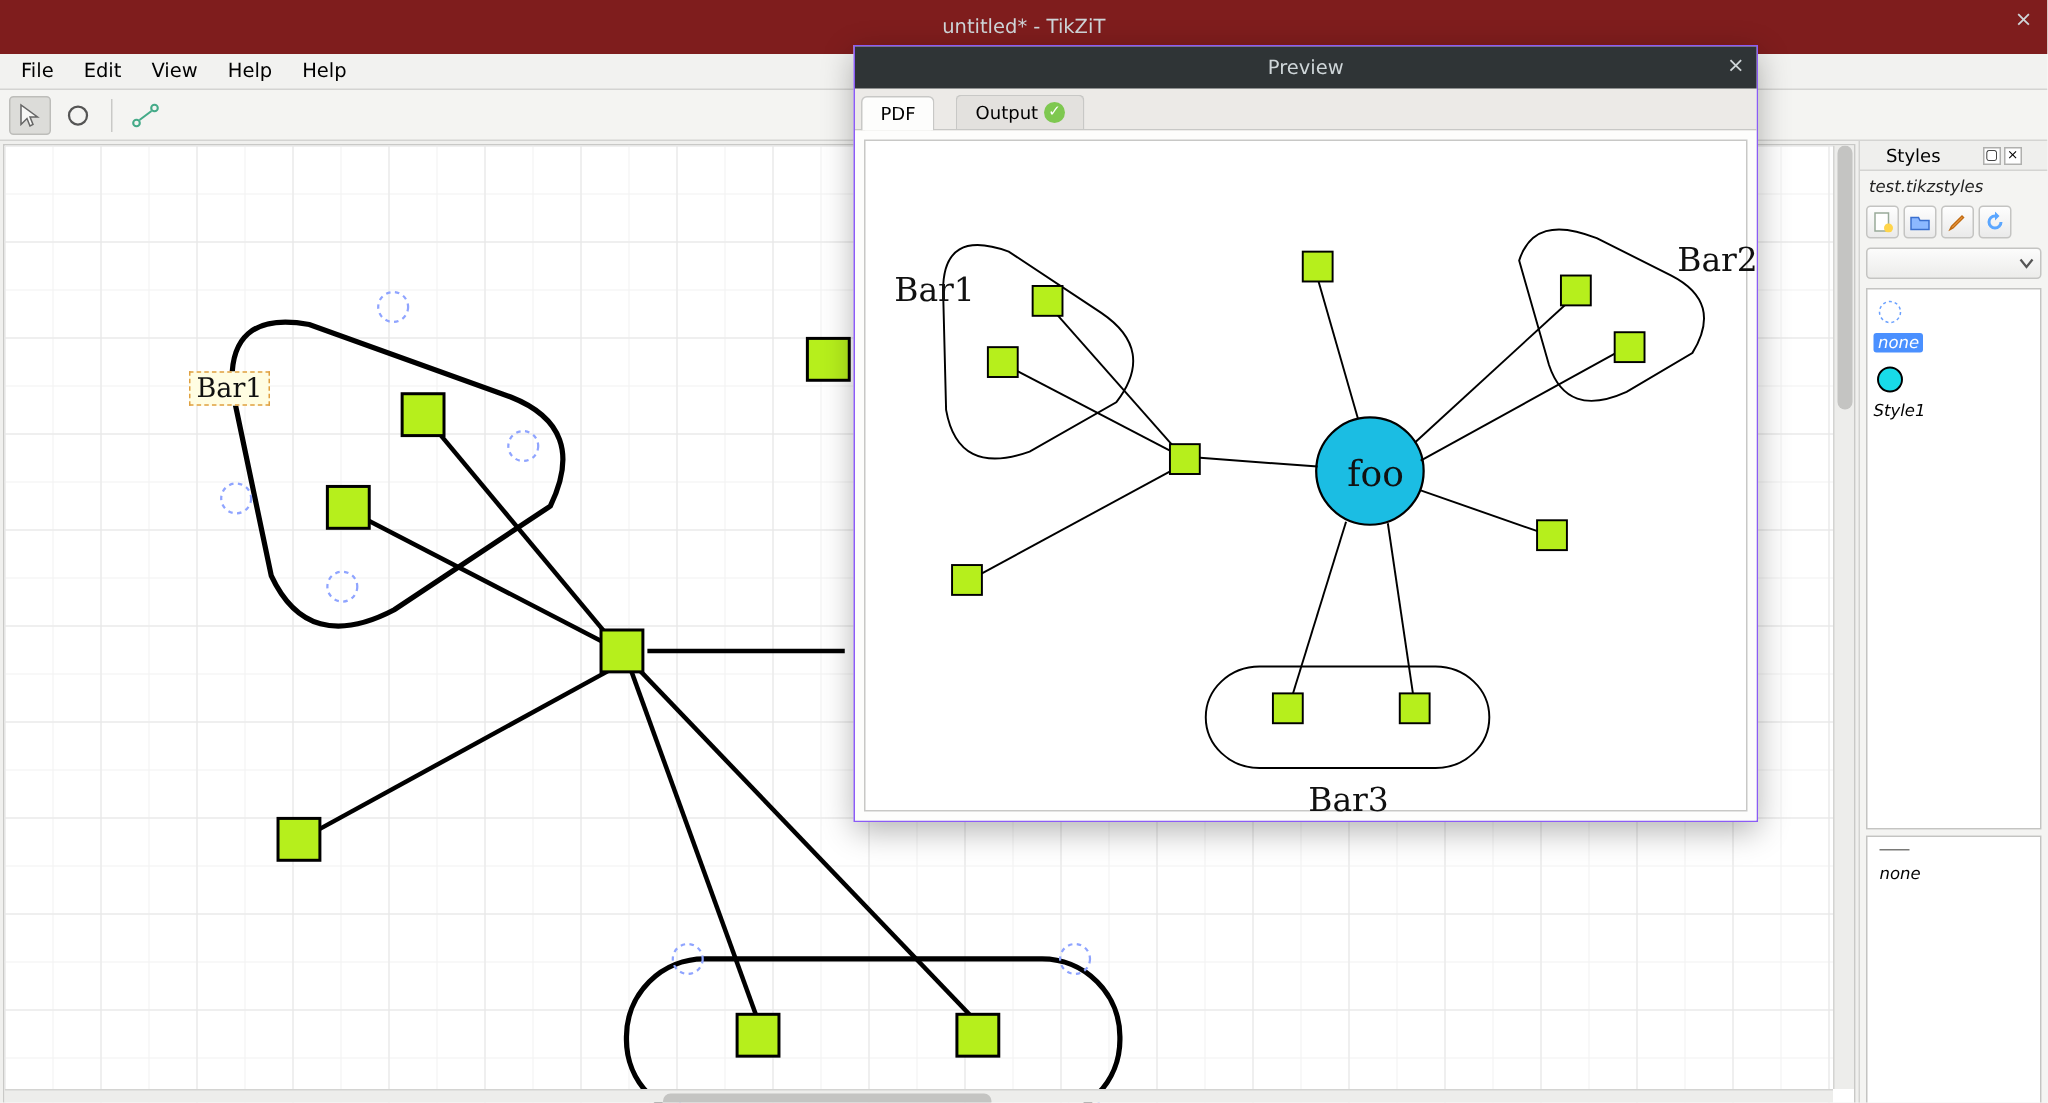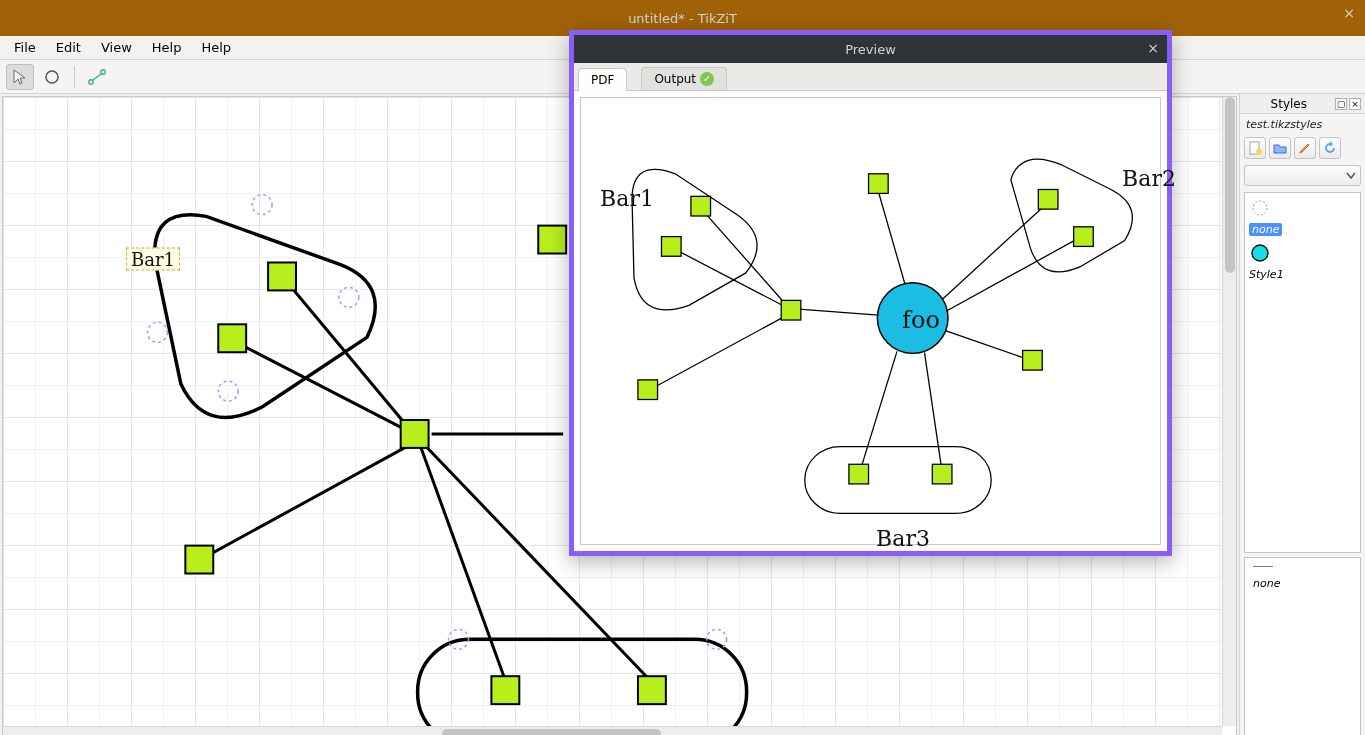--- a/index.html
+++ b/index.html
@@ -9,21 +9,21 @@
     background: #f0f0ee;
     width: 1365px;
     height: 735px;
     overflow: hidden;
     position: relative;
   }
 
   
   .titlebar {
     height: 36px;
-    background: #a16207;
+    background: #7f1d1d;
     color: #cfd6d9;
     display: flex;
     align-items: center;
     justify-content: center;
     position: relative;
   }
   .titlebar .title { font-size: 13px; }
   .titlebar .close {
     position: absolute; right: 8px; top: 5px;
     width: 16px; height: 16px; cursor: pointer;
@@ -117,21 +117,21 @@
     width: 126px;
     background: #f4f4f2;
     border-left: 1px solid #d4d4d2;
     display: flex;
     flex-direction: column;
   }
   .panel-header {
     height: 22px;
     background: #efefed;
     border-bottom: 1px solid #d4d4d2;
-    display: flex; align-items: center; justify-content: flex-end;
+    display: flex; align-items: center; justify-content: center;
     padding: 0 4px;
     font-size: 12px;
     gap: 28px;
   }
   .panel-header .icons { display: flex; gap: 2px; }
   .panel-header .icons span {
     width: 12px; height: 12px; border: 1px solid #b0b0ae; background: #fff;
     font-size: 9px; line-height: 10px; text-align: center; cursor: pointer;
   }
   .tikzfile {
@@ -191,21 +191,21 @@
     width: 20px; border-top: 1px solid #7a7a78; margin-bottom: 8px;
   }
 
   
   .preview-window {
     position: absolute;
     left: 569px;
     top: 30px;
     width: 603px;
     background: #f4f4f2;
-    border: 5px solid #8b5cf6;
+    border: 1px solid #8b5cf6;
     box-shadow: 0 6px 20px rgba(0,0,0,0.3);
     z-index: 50;
   }
   .preview-title {
     height: 28px;
     background: #2f3436;
     color: #cfd6d9;
     display: flex; align-items: center; justify-content: center;
     position: relative;
   }

